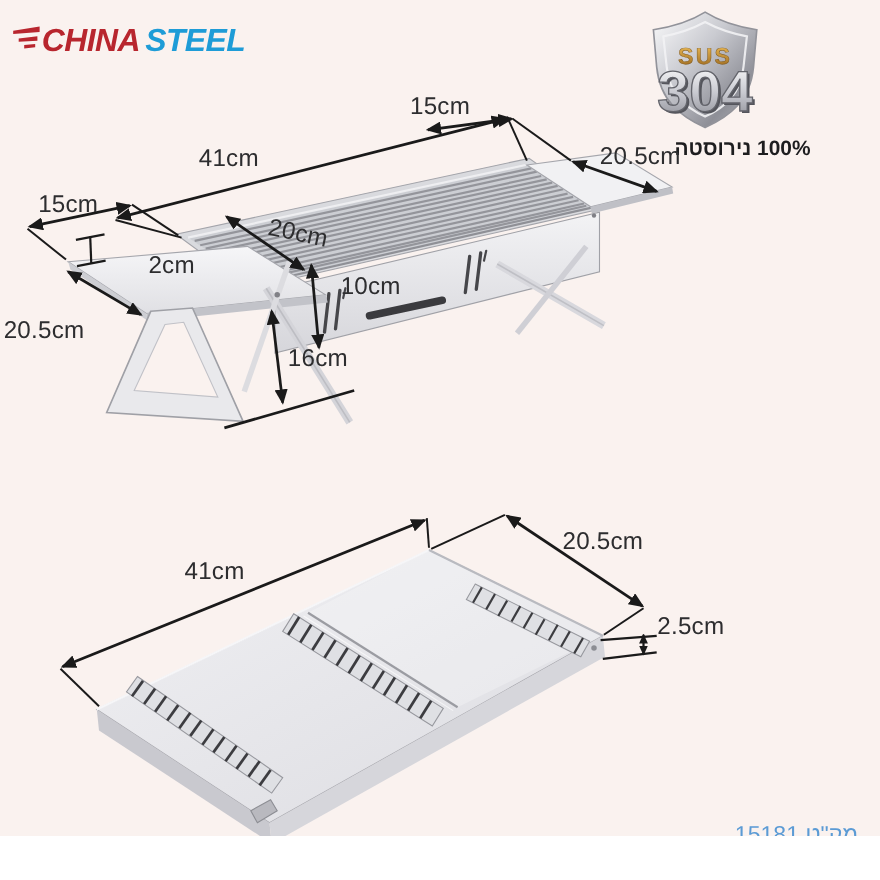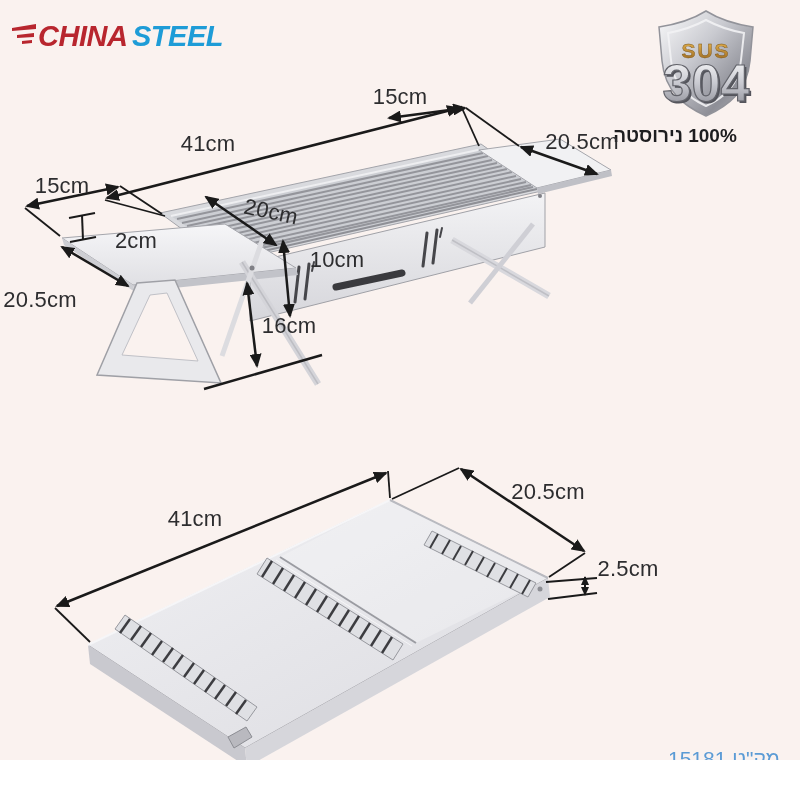--- a/index.html
+++ b/index.html
@@ -1,19 +1,19 @@
 <!DOCTYPE html>
 <html><head>
 <meta charset="utf-8">
 <style>
   html,body{margin:0;padding:0;}
   .canvas{position:relative;width:800px;height:760px;background:#faf2ef;overflow:hidden;
           font-family:"Liberation Sans","DejaVu Sans",sans-serif;}
   .logo{position:absolute;left:10px;top:8px;}
-  .badge{position:absolute;left:646px;top:6px;}
+  .badge{position:absolute;left:581px;top:6px;}
   .badge-subtitle{position:absolute;left:592px;top:125px;width:166px;text-align:center;
                   font-weight:bold;font-size:19px;color:#1d1d1f;}
   .art{position:absolute;left:0;top:0;}
   .dim{position:absolute;font-size:22px;color:#2d2d2f;transform:translate(-50%,-50%);
        white-space:nowrap;letter-spacing:0.2px;}
   .dim.rot{transform:translate(-50%,-50%) rotate(12deg);}
   .sku{position:absolute;left:628px;top:747px;width:152px;text-align:right;font-size:21px;
        color:#5b9bd5;text-decoration:underline;text-underline-offset:4px;cursor:pointer;}
 </style>
 </head>
@@ -226,21 +226,21 @@
         <line x1="585" y1="577" x2="585" y2="595" marker-start="url(#ahs)" marker-end="url(#ahs)"></line>
       </g>
     </g>
   </svg>
 
   <div class="dim" style="left:400px;top:97px">15cm</div>
   <div class="dim" style="left:208px;top:144px">41cm</div>
   <div class="dim" style="left:582px;top:142px">20.5cm</div>
   <div class="dim" style="left:62px;top:186px">15cm</div>
   <div class="dim rot" style="left:271px;top:212px">20cm</div>
-  <div class="dim" style="left:136px;top:241px">2cm</div>
+  <div class="dim" style="left:156px;top:241px">2cm</div>
   <div class="dim" style="left:337px;top:260px">10cm</div>
   <div class="dim" style="left:40px;top:300px">20.5cm</div>
   <div class="dim" style="left:289px;top:326px">16cm</div>
 
   <div class="dim" style="left:195px;top:519px">41cm</div>
   <div class="dim" style="left:548px;top:492px">20.5cm</div>
   <div class="dim" style="left:628px;top:569px">2.5cm</div>
 
   <div class="sku" dir="rtl">מק"ט 15181</div>
 

